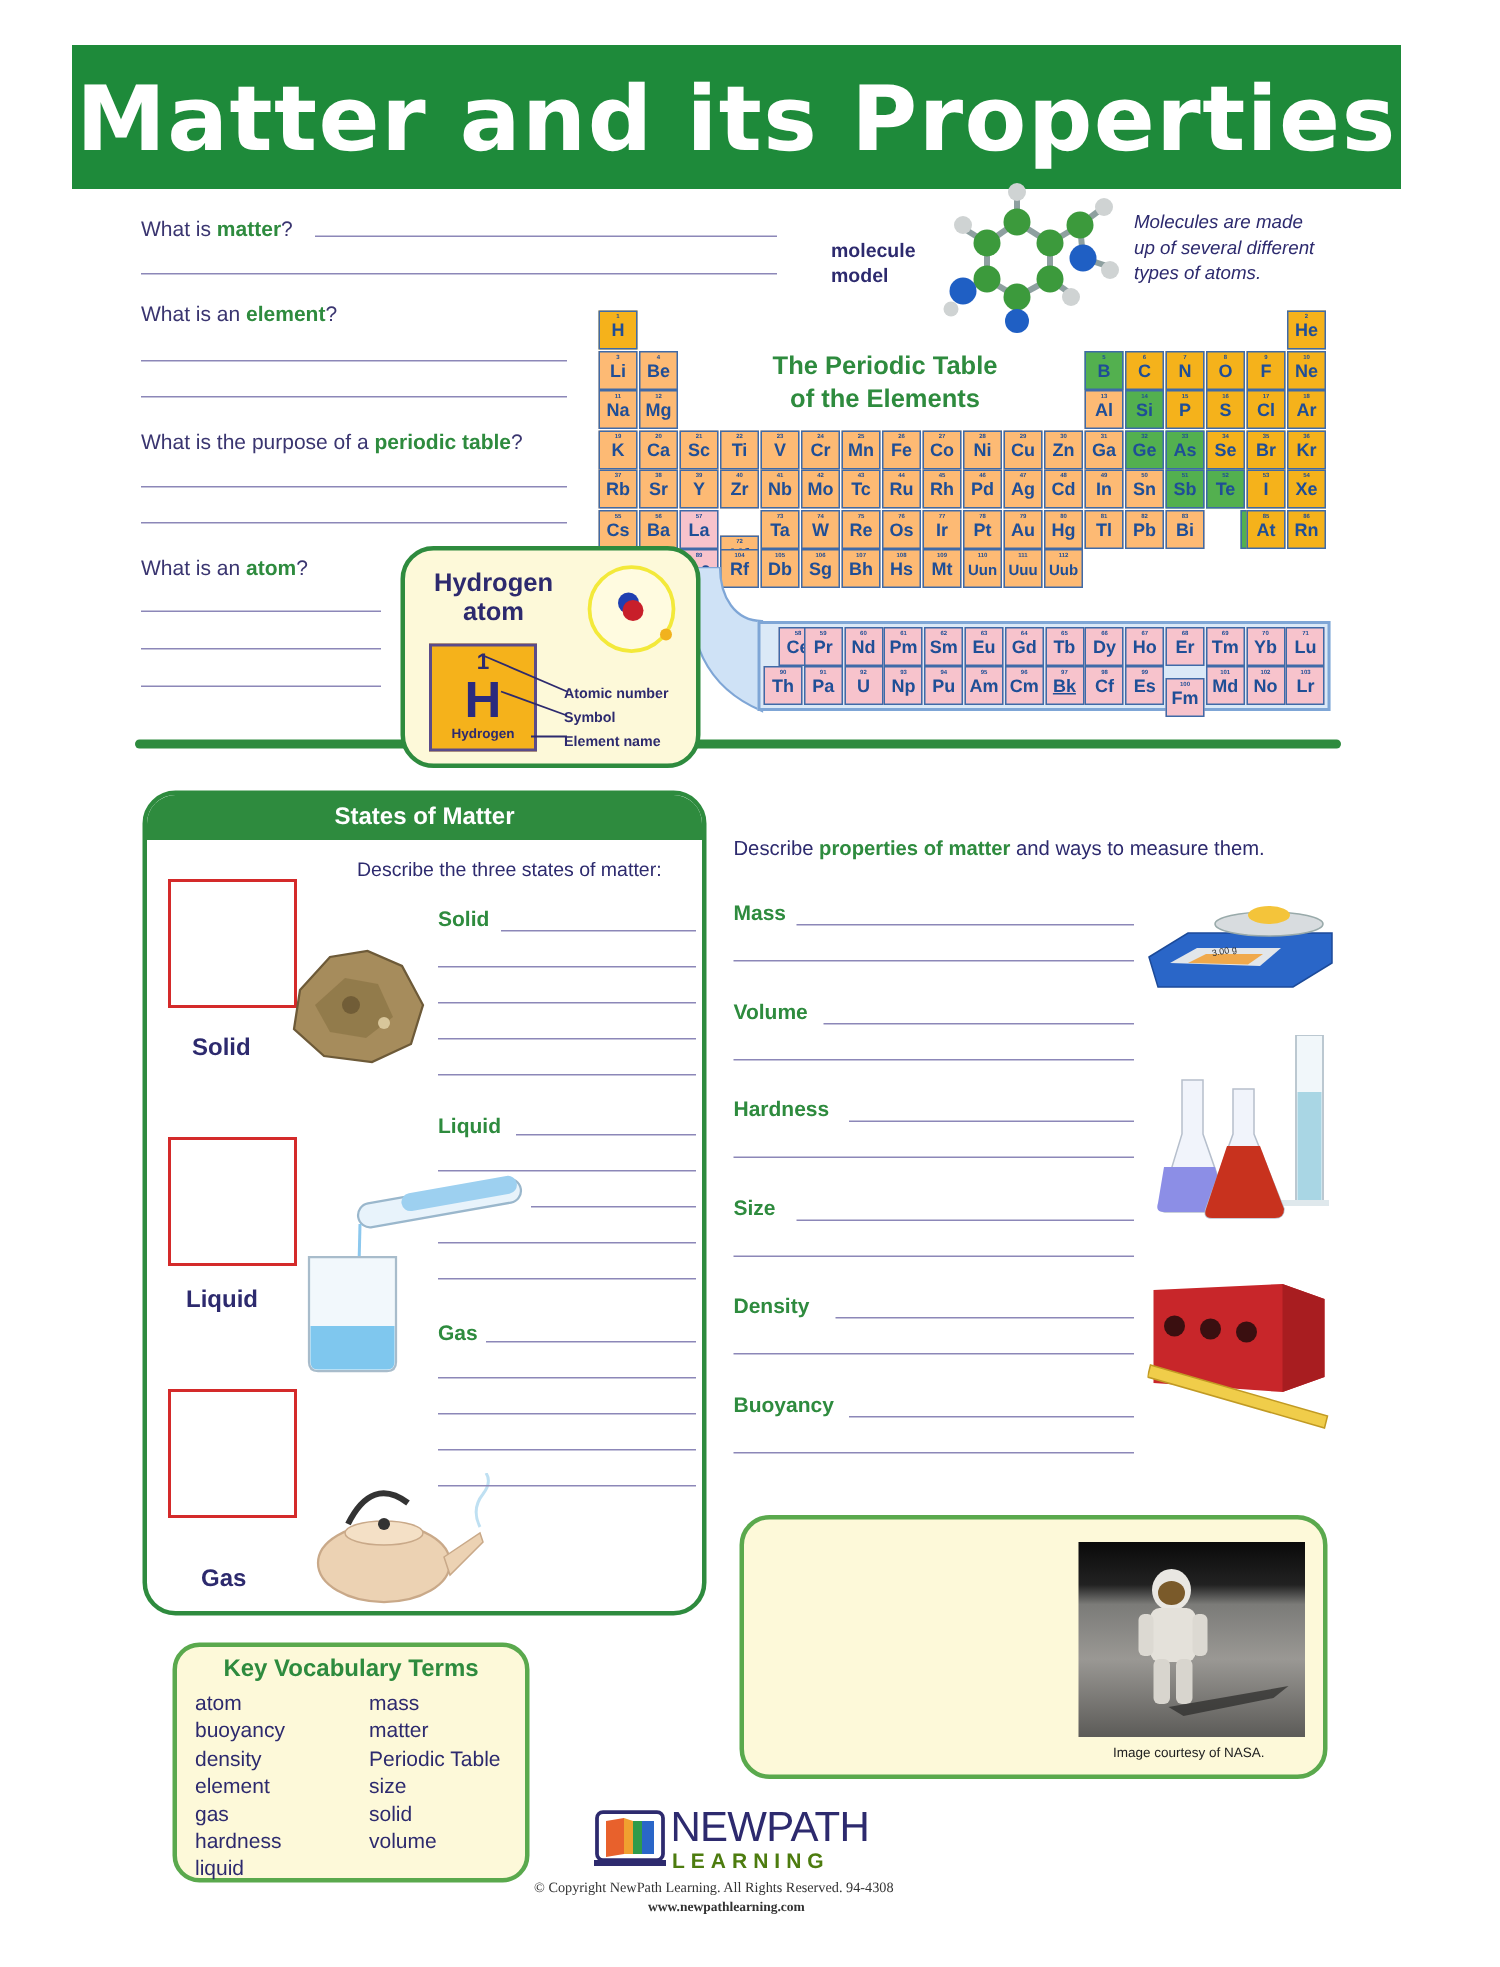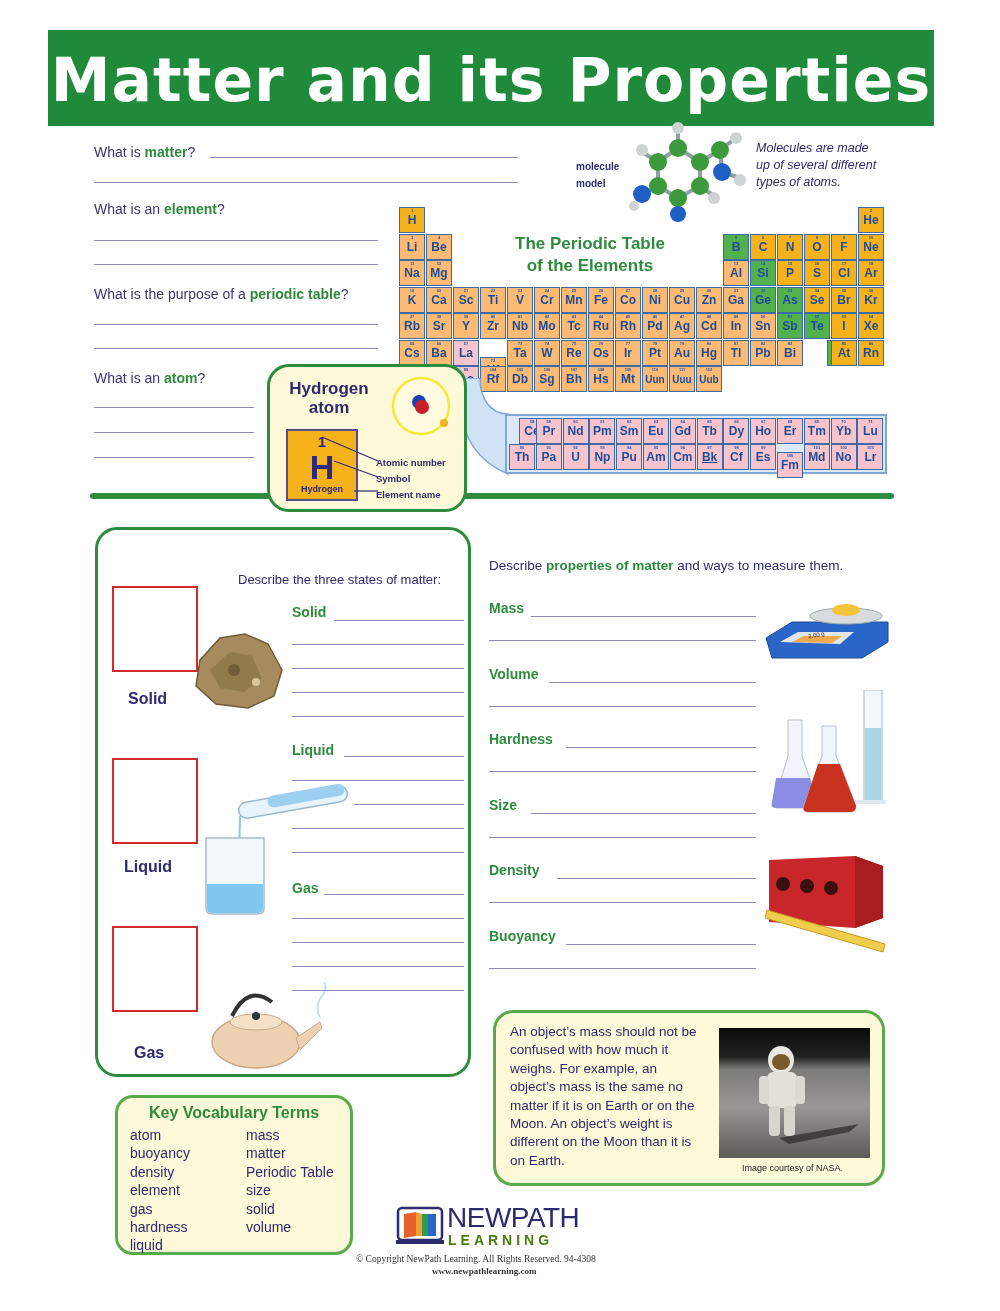--- a/index.html
+++ b/index.html
@@ -56,21 +56,21 @@
 <div class="abs line" style="left:94px;top:324px;width:284px;"></div>
 <div class="abs line" style="left:94px;top:348px;width:284px;"></div>
 
 <div class="abs q" style="left:94px;top:370px;">
   <span>What is an </span><b>atom</b><span>?</span>
 </div>
 <div class="abs line" style="left:94px;top:407px;width:160px;"></div>
 <div class="abs line" style="left:94px;top:432px;width:160px;"></div>
 <div class="abs line" style="left:94px;top:457px;width:160px;"></div>
 
-<div class="abs" style="left:576px;top:158px;font-weight:bold;font-size:10px;color:#2d2a6e;line-height:17px;">
+<div class="abs" style="left:554px;top:158px;font-weight:bold;font-size:13px;color:#2d2a6e;line-height:17px;">
   <div>molecule</div>
   <div>model</div>
 </div>
 <svg class="abs" style="left:628px;top:122px;" width="122" height="100">
   <g stroke="#8ea0a0" stroke-width="4">
     <line x1="50" y1="26" x2="72" y2="40"></line>
       <line x1="72" y1="40" x2="72" y2="64"></line>
       <line x1="72" y1="64" x2="50" y2="76"></line>
     <line x1="50" y1="76" x2="30" y2="64"></line>
       <line x1="30" y1="64" x2="30" y2="40"></line>
@@ -258,20 +258,21 @@
   <div style="position:absolute;left:106px;top:88px;font-size:9.5px;font-weight:bold;color:#2d2a6e;line-height:16px;">
     <div>Atomic number</div>
     <div>Symbol</div>
     <div>Element name</div>
   </div>
 </div>
 
 <div class="abs" style="left:90px;top:493px;width:804px;height:6px;background:#2e8b3e;border-radius:3px;z-index:-1;"></div>
 
 <div class="abs states">
+  <div class="states-head">States of Matter</div>
   <div style="position:absolute;left:140px;top:42px;font-size:13px;color:#2d2a6e;">Describe the three states of matter:</div>
 
   <div class="cube" style="left:14px;top:56px;width:86px;height:86px;"></div>
   <div id="solid-balls" style="position: absolute; left: 0px; top: 0px;"></div>
   <svg style="position:absolute;left:92px;top:100px;" width="96" height="80">
     <path d="M10 30 L30 8 L55 4 L78 14 L92 40 L84 66 L58 78 L26 74 L6 56 Z" fill="#a68c5c" stroke="#6d5a38" stroke-width="1.5"></path>
     <path d="M20 40 L40 22 L62 26 L72 48 L54 62 L30 58 Z" fill="#8a7445" opacity="0.7"></path>
     <circle cx="44" cy="40" r="6" fill="#5c4a2a" opacity="0.6"></circle>
     <circle cx="66" cy="52" r="4" fill="#d8c69a"></circle>
   </svg>
@@ -368,21 +369,20 @@
 <svg class="abs" style="left:765px;top:852px;" width="124" height="104">
   <path d="M4 8 L90 4 L118 14 L118 66 L90 76 L4 70 Z" fill="#c8262a"></path>
   <path d="M90 4 L118 14 L118 66 L90 76 Z" fill="#a81d20"></path>
   <circle cx="18" cy="32" r="7" fill="#3a0f10"></circle>
     <circle cx="42" cy="34" r="7" fill="#3a0f10"></circle>
     <circle cx="66" cy="36" r="7" fill="#3a0f10"></circle>
   <path d="M2 58 L120 92 L118 100 L0 66 Z" fill="#f0cd4a" stroke="#c19a23" stroke-width="1"></path>
 </svg>
 
 <div class="abs callout">
-  <div style="position:absolute;left:14px;top:10px;width:196px;font-size:13.5px;line-height:18.4px;color:#2d2a6e;">An object’s mass should not be confused with how much it weighs.  For example, an object’s mass is the same no matter if it is on Earth or on the Moon.  An object’s weight is different on the Moon than it is on Earth.</div>
   <div style="position:absolute;left:223px;top:15px;width:151px;height:130px;background:linear-gradient(#0a0a0a 0%, #222 22%, #7b7b78 32%, #9a9894 60%, #5c5b58 100%);">
     <svg width="151" height="130">
       <ellipse cx="62" cy="32" rx="13" ry="14" fill="#e9e7e2"></ellipse>
       <ellipse cx="62" cy="34" rx="9" ry="8" fill="#7a5a2a"></ellipse>
       <rect x="48" y="44" width="30" height="36" rx="6" fill="#e4e1da"></rect>
       <rect x="40" y="48" width="10" height="28" rx="4" fill="#dcd9d2"></rect>
       <rect x="76" y="48" width="10" height="28" rx="4" fill="#dcd9d2"></rect>
       <rect x="50" y="78" width="11" height="30" rx="4" fill="#d8d5ce"></rect>
       <rect x="65" y="78" width="11" height="30" rx="4" fill="#d8d5ce"></rect>
       <path d="M60 110 L140 96 L130 104 L70 116 Z" fill="#2a2928" opacity="0.7"></path>

